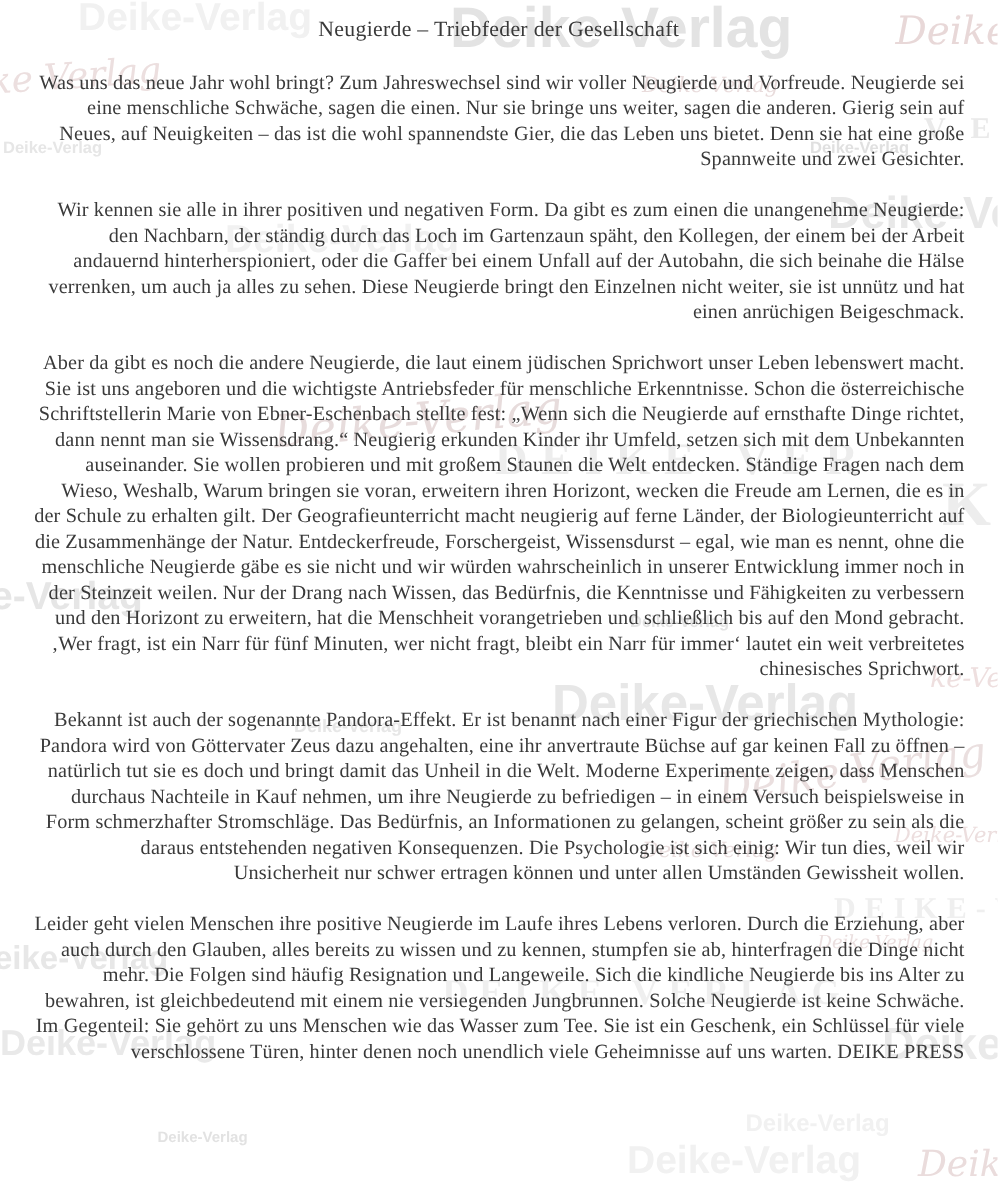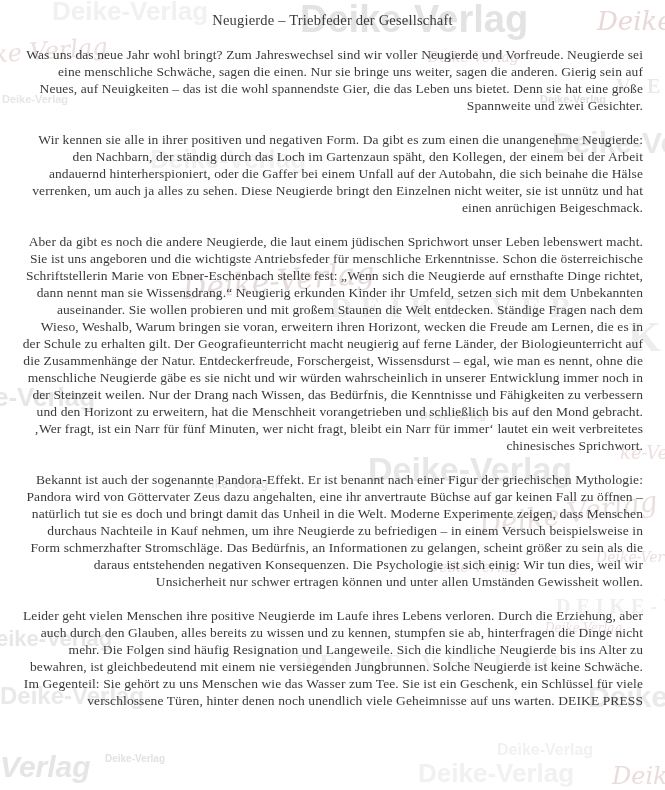--- a/index.html
+++ b/index.html
@@ -83,21 +83,20 @@
       <span class="wm wm-script" style="left: 596px; top: 550px; font-size: 14px; color: rgb(236, 222, 222);">Deike-Verla</span>
       <span class="wm wm-serif" style="left: 556px; top: 596px; font-size: 20px; color: rgb(239, 239, 239);">DEIKE-V</span>
       <span class="wm wm-script" style="left: 545px; top: 622px; font-size: 12px; color: rgb(234, 222, 222);">Deike-Verlag</span>
       <span class="wm wm-sans" style="left: -4px; top: 628px; font-size: 22px; color: rgb(231, 231, 231);">eike-Verlag</span>
       <span class="wm wm-serif" style="left: 295px; top: 650px; font-size: 24px; color: rgb(239, 239, 239);">DEIKE VERLAG</span>
       <span class="wm wm-sans" style="left: 0px; top: 684px; font-size: 24px; color: rgb(233, 233, 233);">Deike-Verlag</span>
       <span class="wm wm-sans" style="left: 588px; top: 682px; font-size: 30px; color: rgb(234, 234, 234);">Deike-</span>
       <span class="wm wm-sans" style="left: 105px; top: 754px; font-size: 10px; color: rgb(226, 226, 226);">Deike-Verlag</span>
       <span class="wm wm-sans" style="left: 497px; top: 742px; font-size: 16px; color: rgb(241, 241, 241);">Deike-Verlag</span>
       <span class="wm wm-sans" style="left: 418px; top: 760px; font-size: 26px; color: rgb(241, 241, 241);">Deike-Verlag</span>
-      <span class="wm wm-sans-italic" style="left: 0px; top: 752px; font-size: 30px; color: rgb(229, 229, 229);">Verlag</span>
       <span class="wm wm-script" style="left: 612px; top: 764px; font-size: 24px; color: rgb(234, 220, 220);">Deike</span>
     </div>
 
   <div class="content">
     <h1 class="title">Neugierde – Triebfeder der Gesellschaft</h1>
     <p class="para">Was uns das neue Jahr wohl bringt? Zum Jahreswechsel sind wir voller Neugierde und Vorfreude. Neugierde sei eine menschliche Schwäche, sagen die einen. Nur sie bringe uns weiter, sagen die anderen. Gierig sein auf Neues, auf Neuigkeiten – das ist die wohl spannendste Gier, die das Leben uns bietet. Denn sie hat eine große Spannweite und zwei Gesichter.</p>
     <p class="para">Wir kennen sie alle in ihrer positiven und negativen Form. Da gibt es zum einen die unangenehme Neugierde: den Nachbarn, der ständig durch das Loch im Gartenzaun späht, den Kollegen, der einem bei der Arbeit andauernd hinterherspioniert, oder die Gaffer bei einem Unfall auf der Autobahn, die sich beinahe die Hälse verrenken, um auch ja alles zu sehen. Diese Neugierde bringt den Einzelnen nicht weiter, sie ist unnütz und hat einen anrüchigen Beigeschmack.</p>
     <p class="para">Aber da gibt es noch die andere Neugierde, die laut einem jüdischen Sprichwort unser Leben lebenswert macht. Sie ist uns angeboren und die wichtigste Antriebsfeder für menschliche Erkenntnisse. Schon die österreichische Schriftstellerin Marie von Ebner-Eschenbach stellte fest: „Wenn sich die Neugierde auf ernsthafte Dinge richtet, dann nennt man sie Wissensdrang.“ Neugierig erkunden Kinder ihr Umfeld, setzen sich mit dem Unbekannten auseinander. Sie wollen probieren und mit großem Staunen die Welt entdecken. Ständige Fragen nach dem Wieso, Weshalb, Warum bringen sie voran, erweitern ihren Horizont, wecken die Freude am Lernen, die es in der Schule zu erhalten gilt. Der Geografieunterricht macht neugierig auf ferne Länder, der Biologieunterricht auf die Zusammenhänge der Natur. Entdeckerfreude, Forschergeist, Wissensdurst – egal, wie man es nennt, ohne die menschliche Neugierde gäbe es sie nicht und wir würden wahrscheinlich in unserer Entwicklung immer noch in der Steinzeit weilen. Nur der Drang nach Wissen, das Bedürfnis, die Kenntnisse und Fähigkeiten zu verbessern und den Horizont zu erweitern, hat die Menschheit vorangetrieben und schließlich bis auf den Mond gebracht. ‚Wer fragt, ist ein Narr für fünf Minuten, wer nicht fragt, bleibt ein Narr für immer‘ lautet ein weit verbreitetes chinesisches Sprichwort.</p>
     <p class="para">Bekannt ist auch der sogenannte Pandora-Effekt. Er ist benannt nach einer Figur der griechischen Mythologie: Pandora wird von Göttervater Zeus dazu angehalten, eine ihr anvertraute Büchse auf gar keinen Fall zu öffnen – natürlich tut sie es doch und bringt damit das Unheil in die Welt. Moderne Experimente zeigen, dass Menschen durchaus Nachteile in Kauf nehmen, um ihre Neugierde zu befriedigen – in einem Versuch beispielsweise in Form schmerzhafter Stromschläge. Das Bedürfnis, an Informationen zu gelangen, scheint größer zu sein als die daraus entstehenden negativen Konsequenzen. Die Psychologie ist sich einig: Wir tun dies, weil wir Unsicherheit nur schwer ertragen können und unter allen Umständen Gewissheit wollen.</p>
     <p class="para">Leider geht vielen Menschen ihre positive Neugierde im Laufe ihres Lebens verloren. Durch die Erziehung, aber auch durch den Glauben, alles bereits zu wissen und zu kennen, stumpfen sie ab, hinterfragen die Dinge nicht mehr. Die Folgen sind häufig Resignation und Langeweile. Sich die kindliche Neugierde bis ins Alter zu bewahren, ist gleichbedeutend mit einem nie versiegenden Jungbrunnen. Solche Neugierde ist keine Schwäche. Im Gegenteil: Sie gehört zu uns Menschen wie das Wasser zum Tee. Sie ist ein Geschenk, ein Schlüssel für viele verschlossene Türen, hinter denen noch unendlich viele Geheimnisse auf uns warten. DEIKE PRESS</p>

